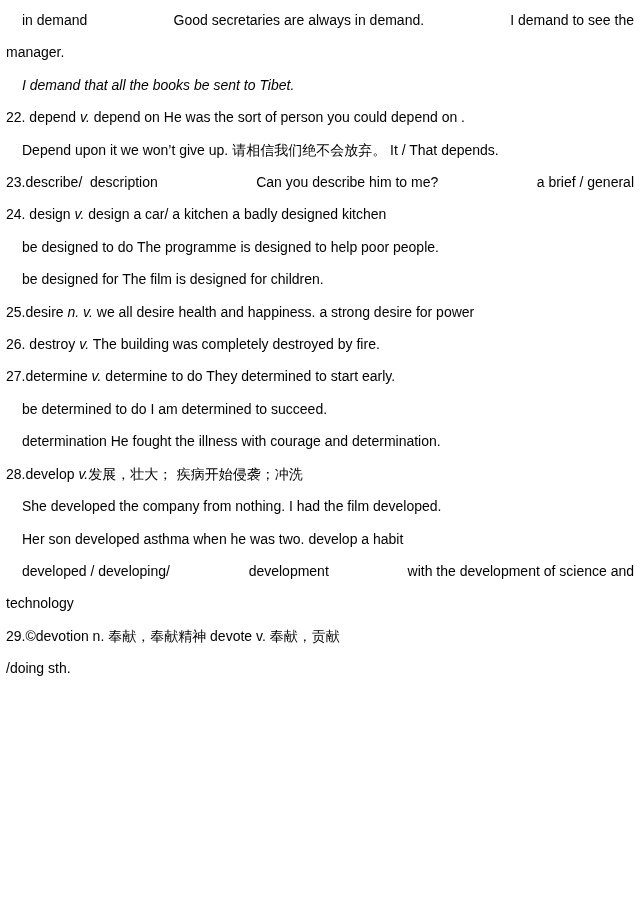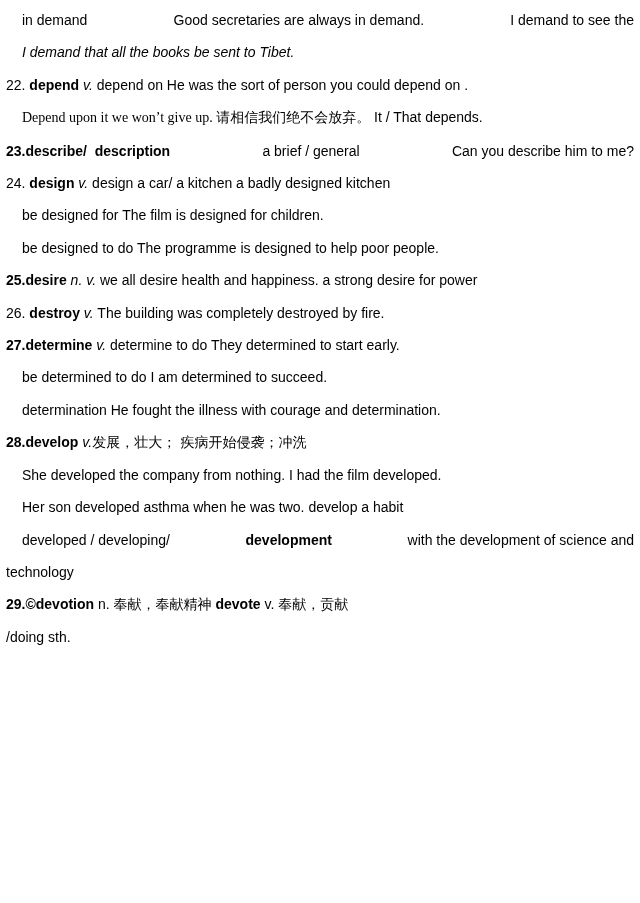--- a/index.html
+++ b/index.html
@@ -27,45 +27,46 @@
     white-space: nowrap;
     letter-spacing: 0;
   }
   
   .just {
     display: flex;
     justify-content: space-between;
     width: 100%;
   }
   .just > span { white-space: pre; }
-  .b { font-weight: bold; }
+  .b { font-weight: normal; }
   .i { font-style: italic; }
   .cn { font-family: "DejaVu Sans", sans-serif; }
 </style>
 </head>
 <body>
 
 <div class="page">
   <div id="doc-body">
       <div class="line just">
         <span style="padding-left: 16px;">in demand</span>
         <span>Good secretaries are always in demand.</span>
         <span>I demand to see the</span>
       </div>
+      <div class="line"><span>manager.</span></div>
       <div class="line"><span style="padding-left: 16px; font-style: italic;">I demand that all the books be sent to Tibet.</span></div>
       <div class="line"><span>22. </span><span class="b">depend</span><span class="i">   v.</span><span>          depend on   He was the sort of person you could depend on .</span></div>
-      <div class="line"><span style="padding-left: 16px; font-family: Liberation Serif, serif;">Depend upon it we won’t give up. </span><span class="cn">请相信我们绝不会放弃。</span><span>        It / That depends.</span></div>
+      <div class="line"><span style="padding-left: 16px;">Depend upon it we won’t give up. </span><span class="cn">请相信我们绝不会放弃。</span><span>        It / That depends.</span></div>
       <div class="line just">
         <span class="b">23.describe/  description</span>
+        <span>Can you describe him to me?</span>
         <span>a brief / general</span>
-        <span>Can you describe him to me?</span>
       </div>
       <div class="line"><span>24. </span><span class="b">design</span><span class="i">   v.</span><span>            design a car/ a kitchen     a badly designed kitchen</span></div>
+      <div class="line"><span style="padding-left: 16px;">be designed to do     The programme is designed to help poor people.</span></div>
       <div class="line"><span style="padding-left: 16px;">be designed for      The film is designed for children.</span></div>
-      <div class="line"><span style="padding-left: 16px;">be designed to do     The programme is designed to help poor people.</span></div>
       <div class="line"><span class="b">25.desire</span><span class="i">   n. v.</span><span>     we all desire health and happiness.         a strong desire for power</span></div>
       <div class="line"><span>26. </span><span class="b">destroy</span><span class="i">   v.</span><span>   The building was completely destroyed by fire.</span></div>
       <div class="line"><span class="b">27.determine</span><span class="i">   v.</span><span>      determine to do   They determined to start early.</span></div>
       <div class="line"><span style="padding-left: 16px;">be determined to do   I am determined to succeed.</span></div>
       <div class="line"><span style="padding-left: 16px;">determination     He fought the illness with courage and determination.</span></div>
       <div class="line"><span class="b">28.develop</span><span class="i">   v.</span><span class="cn">发展，壮大；  疾病开始侵袭；冲洗</span></div>
       <div class="line"><span style="padding-left: 16px;">She developed the company from nothing.          I had the film developed.</span></div>
       <div class="line"><span style="padding-left: 16px;">Her son developed asthma when he was two.         develop a habit</span></div>
       <div class="line just">
         <span style="padding-left: 16px;">developed / developing/</span>

